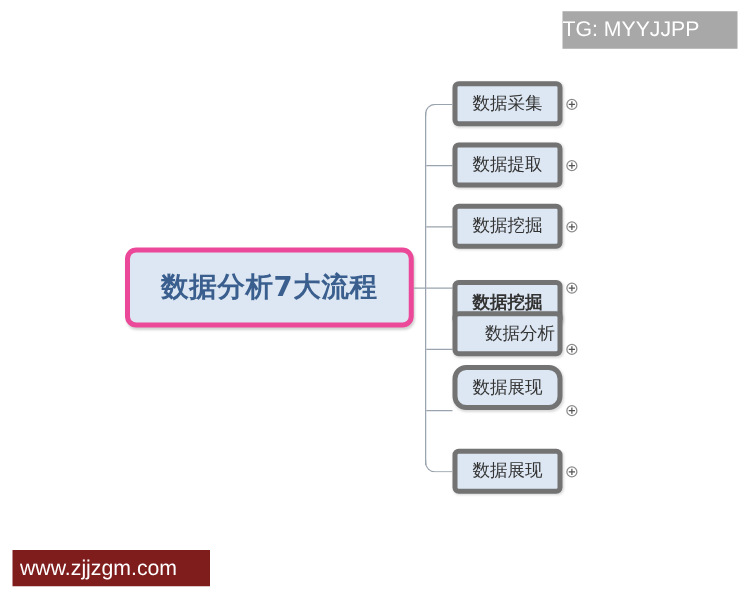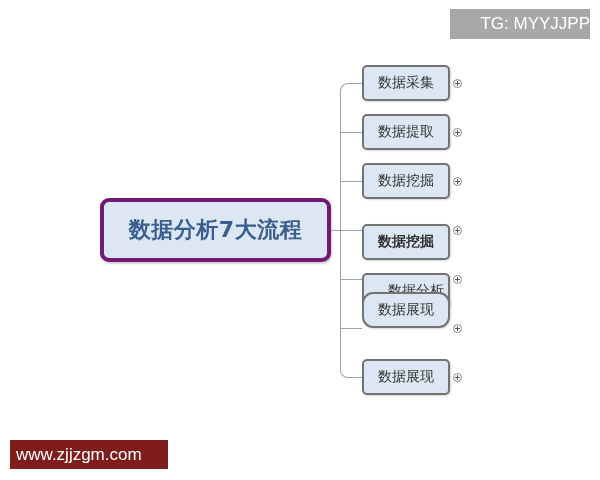--- a/index.html
+++ b/index.html
@@ -4,34 +4,33 @@
 <style>
   html, body { margin: 0; padding: 0; }
   body {
     width: 600px; height: 480px; position: relative; overflow: hidden;
     background: #ffffff;
     font-family: "DejaVu Sans", "Liberation Sans", sans-serif;
   }
   .watermark-top {
     position: absolute; left: 450px; top: 9px; width: 140px; height: 30px;
     background: #a8a8a8; color: #ffffff; font-size: 17px;
-    line-height: 30px; padding-left: 16px; box-sizing: border-box;
+    line-height: 30px; padding-left: 0; box-sizing: border-box;
     font-family: "Liberation Sans", sans-serif;
-    text-align: right;
   }
   .watermark-bottom {
     position: absolute; left: 10px; top: 440px; width: 158px; height: 29px;
     background: #7f1d1d; color: #ffffff; font-size: 17px;
     line-height: 29px; padding-left: 6px; box-sizing: border-box;
     font-family: "Liberation Sans", sans-serif;
   }
   .root-node {
     position: absolute; left: 100px; top: 198px; width: 231px; height: 64px;
     box-sizing: border-box;
-    border: 4px solid #701a75; border-radius: 9px;
+    border: 4px solid #ec4899; border-radius: 9px;
     background: #dde7f3;
     box-shadow: 1px 2px 2px rgba(0,0,0,0.18);
     display: flex; align-items: center; justify-content: center;
     color: #3a5f8e; font-size: 22px; font-weight: bold; letter-spacing: 0.5px;
   }
   .trunk-h {
     position: absolute; left: 331px; top: 230px; width: 10px; height: 1px;
     background: #9aa4ae;
   }
   .trunk-v {
@@ -48,21 +47,21 @@
     border-left: 1px solid #9aa4ae; border-bottom: 1px solid #9aa4ae;
     border-bottom-left-radius: 8px; box-sizing: border-box;
   }
   .branch-h {
     position: absolute; left: 341px; width: 21px; height: 1px;
     background: #9aa4ae;
   }
   .child-node {
     position: absolute; left: 362px; width: 88px; height: 36px;
     box-sizing: border-box;
-    border: 2px solid #737373; border-radius: 5px;
+    border: 4px solid #737373; border-radius: 5px;
     background: #dde7f3;
     box-shadow: 1px 1px 2px rgba(0,0,0,0.15);
     display: flex; align-items: center; justify-content: center;
     color: #333333; font-size: 14px;
   }
   .expand-icon {
     position: absolute; left: 453px; width: 9px; height: 9px;
     box-sizing: border-box; border: 1px solid #8a8a8a; border-radius: 50%;
     background: #ffffff;
   }
@@ -105,21 +104,21 @@
 <div class="child-node" style="top:163px;">
   <span>数据挖掘</span>
 </div>
 <div class="expand-icon" style="top:177px;"></div>
 
 <div class="child-node" style="top:224px;font-weight:bold;">
   <span>数据挖掘</span>
 </div>
 <div class="expand-icon" style="top:226px;"></div>
 
-<div class="child-node" style="top:273px;padding-left:20px;">
+<div class="child-node" style="top:249px;padding-left:20px;">
   <span>数据分析</span>
 </div>
 <div class="expand-icon" style="top:275px;"></div>
 
 <div class="child-node" style="top:292px;border-radius:11px;">
   <span>数据展现</span>
 </div>
 <div class="expand-icon" style="top:324px;"></div>
 
 <div class="child-node" style="top:359px;">

